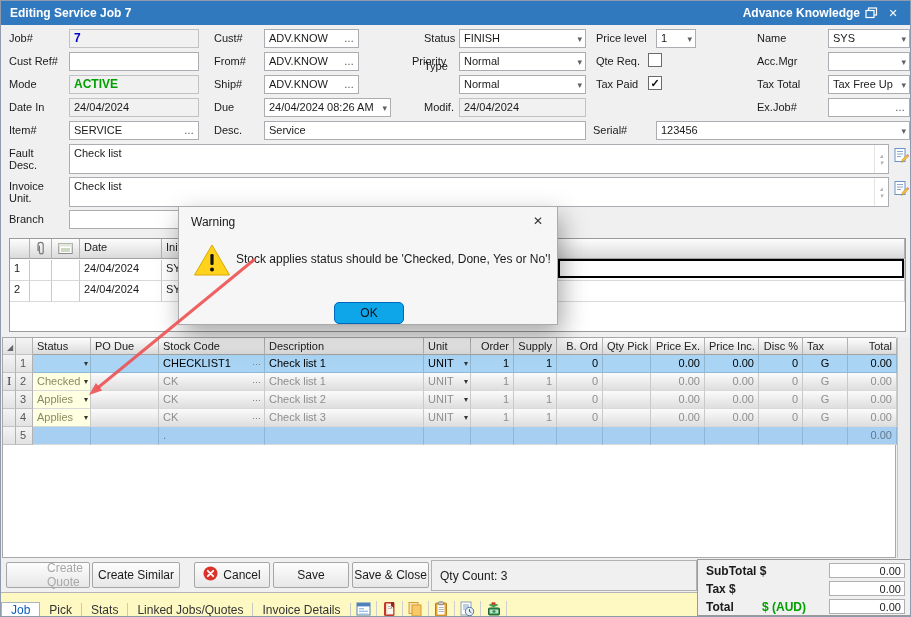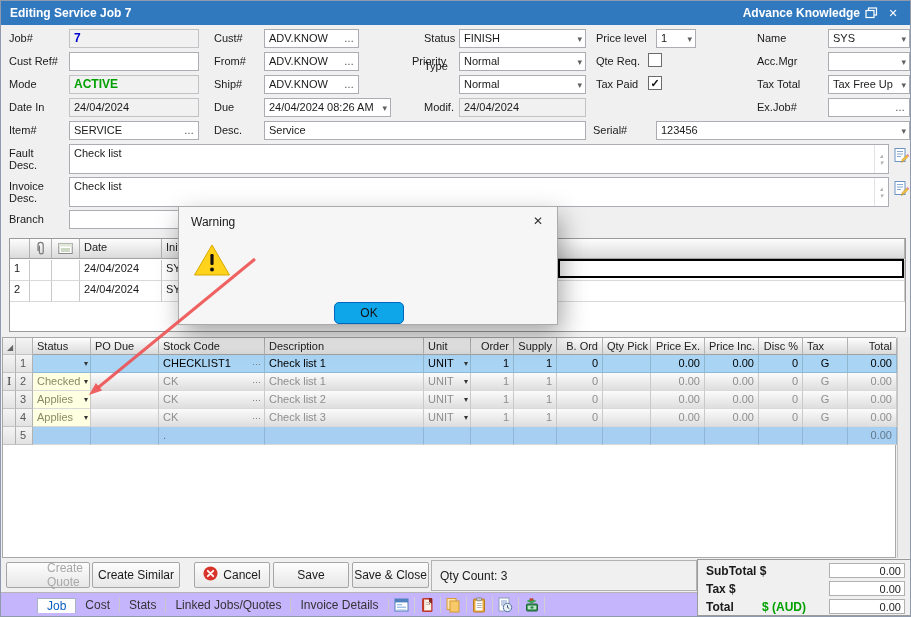--- a/index.html
+++ b/index.html
@@ -68,21 +68,21 @@
   .btn.disabled { color:#a8a8a8;padding-left:40px; }
   #qtypanel { position:absolute; left:430px; top:559px; width:266px; height:31px; border:1px solid #b2b2b2;
               display:flex; align-items:center; padding-left:8px; font-size:12px; }
   #totpanel { position:absolute; left:696px; top:558px; width:214px; height:57px; border:1px solid #9a9a9a;
               background:#f0f0f0; }
   .trow-lbl { position:absolute; left:8px; font-size:12px; font-weight:bold; color:#1a1a1a; }
   .cur { color:#00a000; }
   .tval { position:absolute; left:131px; width:76px; height:15px; background:#fff; border:1px solid #b0b0b0;
           font-size:11px; text-align:right; padding:1px 3px 0 0; }
   #tabstrip { position:absolute; left:0; top:591px; width:696px; height:25px; border-top:1px solid #b5b5b5;
-              display:flex; align-items:center; background:#c4b5fd;padding-left:36px; }
+              display:flex; align-items:flex-end; background:#fef9c3; }
   .tab { padding:0 9px; display:flex; align-items:center; font-size:12px; color:#333;
          border-right:1px solid #c8c8c8; }
   .tab.active { background:#fff; color:#0a5fc0; border:1px solid #a8b4c0; border-bottom:none; }
   .ticon { width:26px; display:flex; align-items:center; justify-content:center; border-right:1px solid #cfcfcf; }
 
   #arrow-svg { position:absolute; left:0; top:0; z-index:60; pointer-events:none; }
   .ibeam { font-family:"DejaVu Serif", serif; font-size:11px; color:#333; }
   .corner-tri { font-size:8px; color:#666; line-height:10px; }
 </style>
 </head>
@@ -161,21 +161,21 @@
       </span>
   </div>
   <span class="memo-icon" style="left:892px;top:146px"><svg width="17" height="17" viewBox="0 0 17 17">
         <rect x="2" y="1.5" width="10" height="13" fill="#fff" stroke="#6c93c4"></rect>
         <line x1="4" y1="4.5" x2="10" y2="4.5" stroke="#88a8d0"></line>
         <line x1="4" y1="7" x2="10" y2="7" stroke="#88a8d0"></line>
         <line x1="4" y1="9.5" x2="8" y2="9.5" stroke="#88a8d0"></line>
         <polygon points="8.5,15.5 9.3,12.4 13.8,7.9 15.3,9.4 10.8,13.9" fill="#f6c445" stroke="#b98a1d" stroke-width="0.6"></polygon>
         <polygon points="13.8,7.9 15.3,9.4 16.2,8.5 14.7,7" fill="#e87db0"></polygon>
       </svg></span>
-  <div class="lbl" style="left:8px;top:179px;width:46px">Invoice Desc.</div>
+  <div class="lbl" style="left:8px;top:179px;width:46px">Invoice Unit.</div>
   <div class="memo" style="left:68px;top:176px;width:820px;height:30px">
     <span class="fv">Check list</span>
     <span class="spin">
         <i>▴</i>
         <i>▾</i>
       </span>
   </div>
   <span class="memo-icon" style="left:892px;top:179px"><svg width="17" height="17" viewBox="0 0 17 17">
         <rect x="2" y="1.5" width="10" height="13" fill="#fff" stroke="#6c93c4"></rect>
         <line x1="4" y1="4.5" x2="10" y2="4.5" stroke="#88a8d0"></line>
@@ -366,21 +366,21 @@
     <span class="trow-lbl" style="top:40px">Total</span>
     <span class="trow-lbl cur" style="top:40px;left:64px">$ (AUD)</span>
     <span class="tval" style="top:39px">0.00</span>
   </div>
 
   <div id="tabstrip">
       <div class="tab active">
         <span>Job</span>
       </div>
       <div class="tab">
-        <span>Cost</span>
+        <span>Pick</span>
       </div>
       <div class="tab">
         <span>Stats</span>
       </div>
       <div class="tab">
         <span>Linked Jobs/Quotes</span>
       </div>
       <div class="tab">
         <span>Invoice Details</span>
       </div>
@@ -443,20 +443,21 @@
   <div id="wdlg">
     <span class="dtitle">Warning</span>
     <span class="dclose">✕</span>
     <span style="position:absolute;left:14px;top:36px">
       <svg width="38" height="34" viewBox="0 0 38 34">
           <polygon points="19,2 36.5,32 1.5,32" fill="#ffd21c" stroke="#d8a800"></polygon>
           <rect x="17.4" y="11" width="3.2" height="11" rx="1.2" fill="#111"></rect>
           <circle cx="19" cy="26.5" r="2" fill="#111"></circle>
         </svg>
     </span>
+    <span class="dmsg">Stock applies status should be 'Checked, Done, Yes or No'!</span>
     <div class="dok">
         <span>OK</span>
       </div>
   </div>
 
   <svg id="arrow-svg" width="911" height="617">
     <line x1="254" y1="258" x2="96" y2="387.5" stroke="#ee5253" stroke-width="3" opacity="0.9"></line>
     <polygon points="88,394 101.2,389.6 94.9,381.9" fill="#ee5253" opacity="0.9"></polygon>
   </svg>
 </div>

